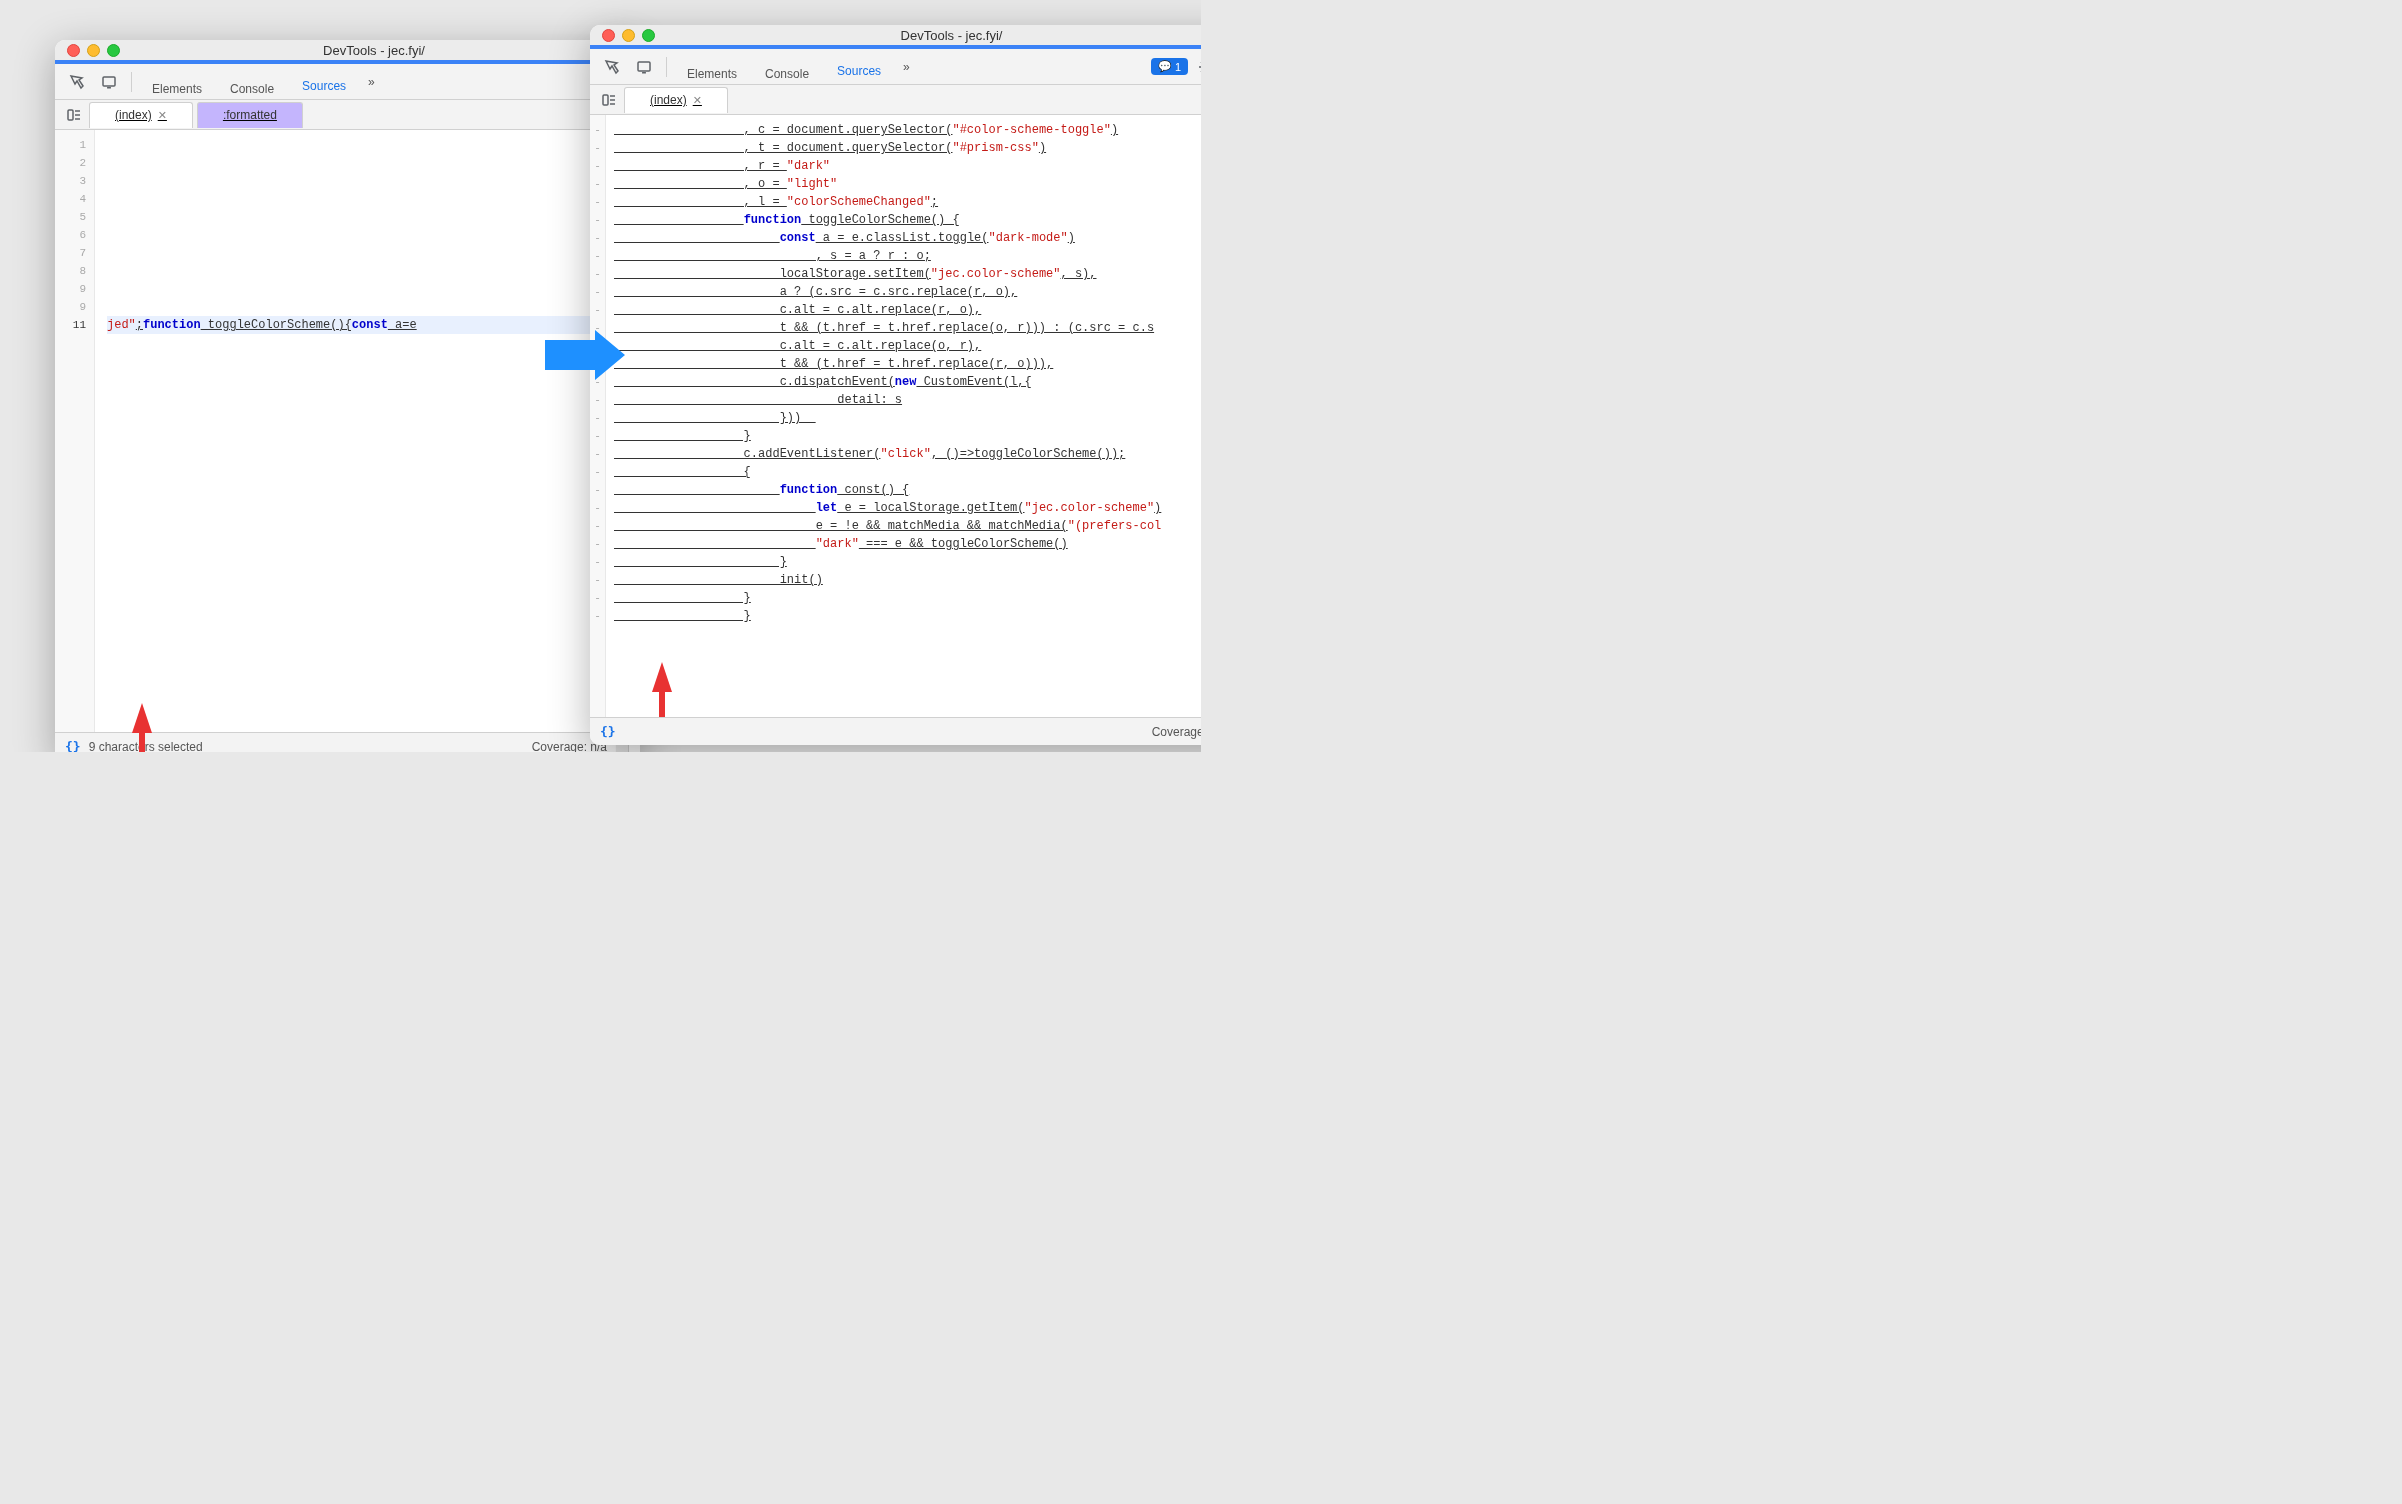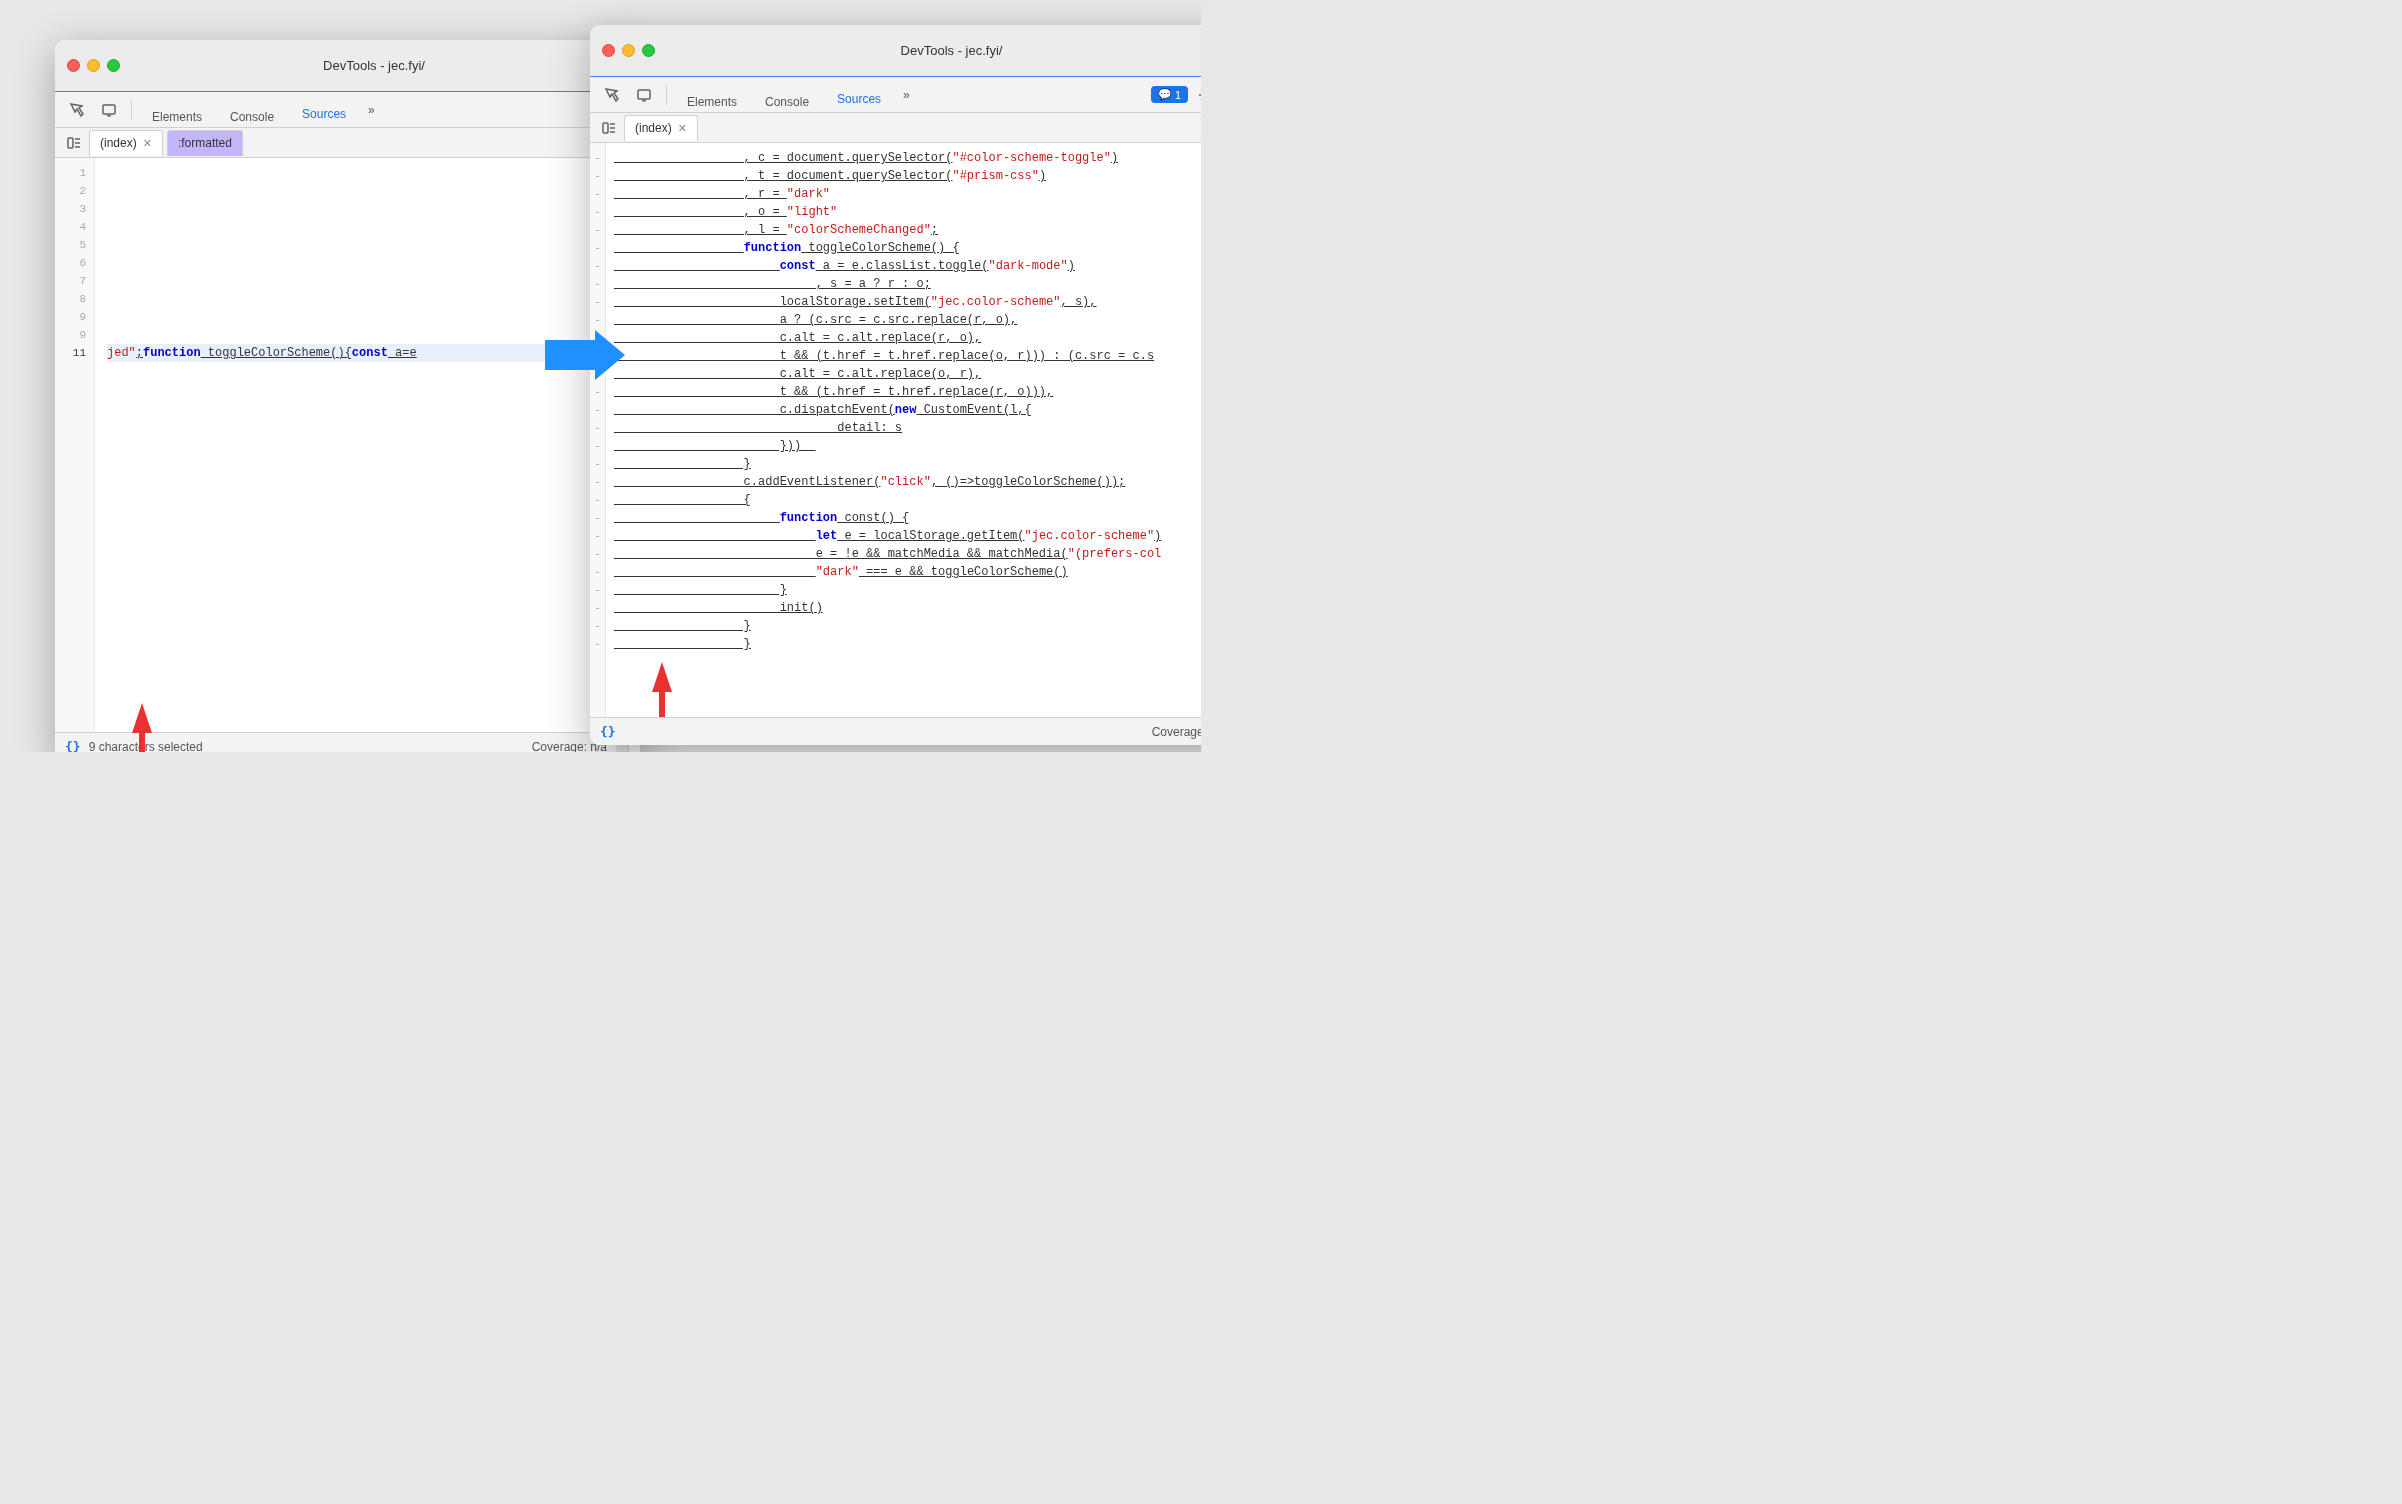--- a/index.html
+++ b/index.html
@@ -18,25 +18,25 @@
       background: #ffffff;
       border-radius: 10px;
       box-shadow: 0 10px 40px rgba(0,0,0,0.3);
       overflow: hidden;
       display: flex;
       flex-direction: column;
     }
 
     .window-titlebar {
       background: #ececec;
-      height: 52px;
+      height: 24px;
       display: flex;
       align-items: center;
       padding: 0 12px;
-      border-bottom: 1px solid #3b82f6;
+      border-bottom: 4px solid #3b82f6;
       flex-shrink: 0;
     }
 
     .traffic-lights {
       display: flex;
       gap: 7px;
       align-items: center;
     }
 
     .traffic-light {
@@ -137,29 +137,30 @@
       align-items: center;
       justify-content: center;
       color: #5f6368;
       font-size: 13px;
       cursor: pointer;
     }
 
     .file-tab {
       display: flex;
       align-items: center;
-      padding: 2px 10px;
+      padding: 2px 25px;
       font-size: 12px;
       background: #ffffff;
       border: 1px solid #d0d0d0;
       border-bottom: none;
       border-radius: 3px 3px 0 0;
       cursor: pointer;
       gap: 6px;
       height: 26px;
+      text-decoration: underline;
     }
 
     .file-tab-close {
       font-size: 11px;
       color: #888;
       cursor: pointer;
     }
 
     
     .code-area {

